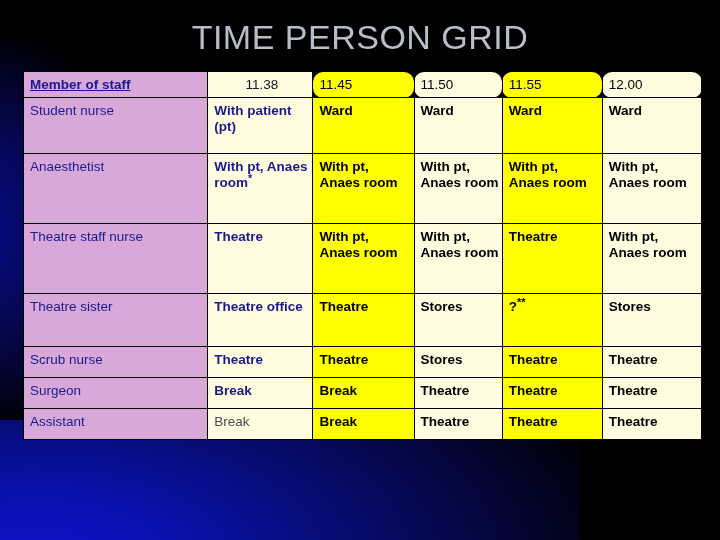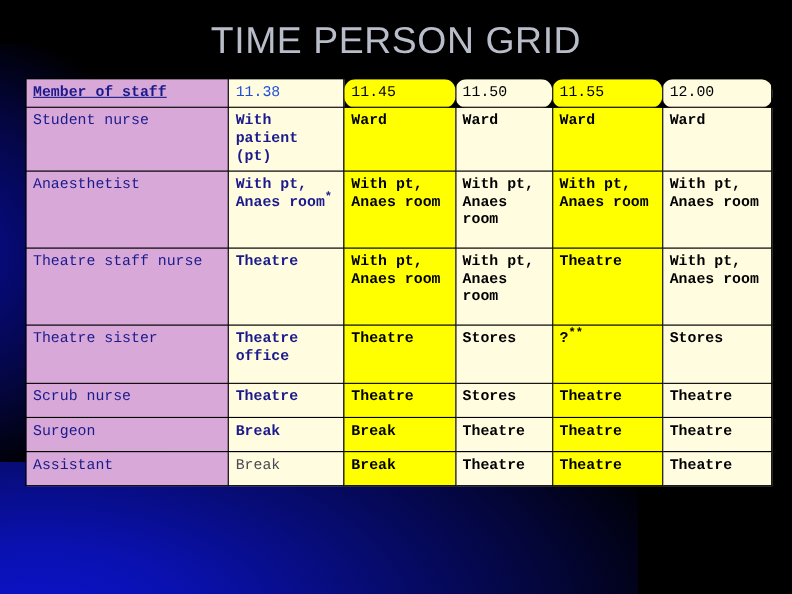--- a/index.html
+++ b/index.html
@@ -77,21 +77,21 @@
     table-layout: fixed;
     width: 679px;
     border: 1px solid #000000;
   }
   table.tpg td {
     border: 1px solid #000000;
     vertical-align: top;
     padding: 5px 3px 4px 6px;
     font-size: 13.5px;
     line-height: 16px;
-    font-family: Liberation Mono, monospace;
+    font-family: Liberation Sans, sans-serif;
   }
 
   
   col.c0 { width: 184px; }
   col.c1 { width: 105px; }
   col.c2 { width: 101px; }
   col.c3 { width: 88px; }
   col.c4 { width: 100px; }
   col.c5 { width: 99px; }
 
@@ -113,21 +113,21 @@
   
   td.cream { background: #fffce0; color: #000000; }
   td.yellow { background: #ffff00; color: #000000; }
 
   
   td.navy { color: #1a1a8c; font-weight: bold; }
   td.blk  { color: #000000; font-weight: bold; }
 
   
   tr.timerow td.cream, tr.timerow td.yellow { font-weight: normal; }
-  tr.timerow td.navy { color: #1d4ed8; font-weight: normal; }
+  tr.timerow td.navy { color: #0f172a; font-weight: normal; text-align: center; }
   tr.timerow td.blk { color: #000000; font-weight: normal; border-radius: 10px; }
 
   
   td.thin { font-weight: normal; color: #4a4a52; }
 
   sup.star {
     font-size: 11px;
     vertical-align: super;
     line-height: 0;
   }

